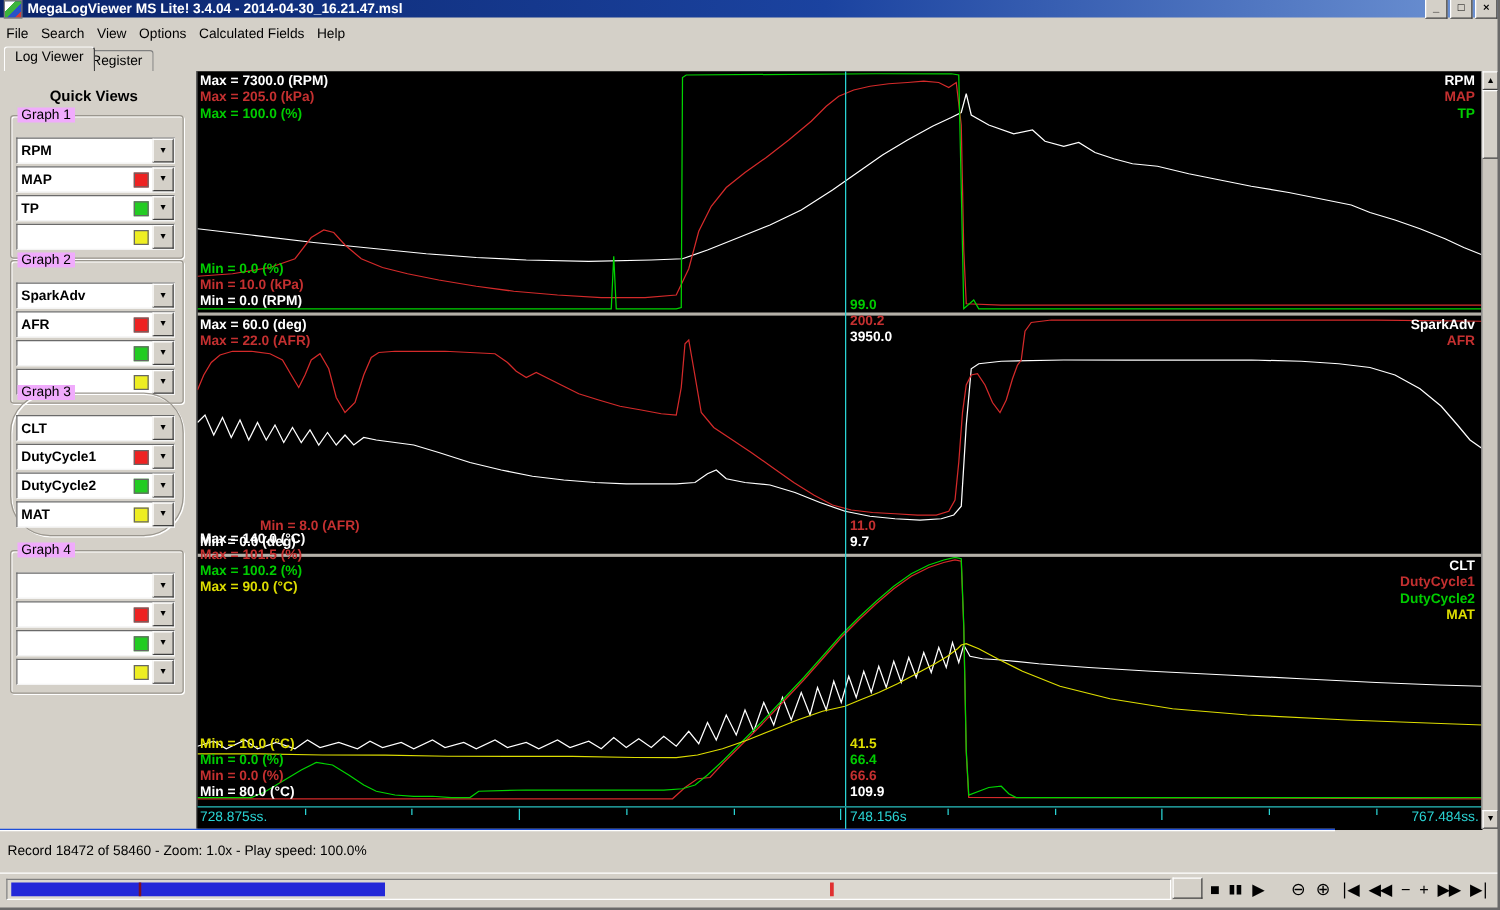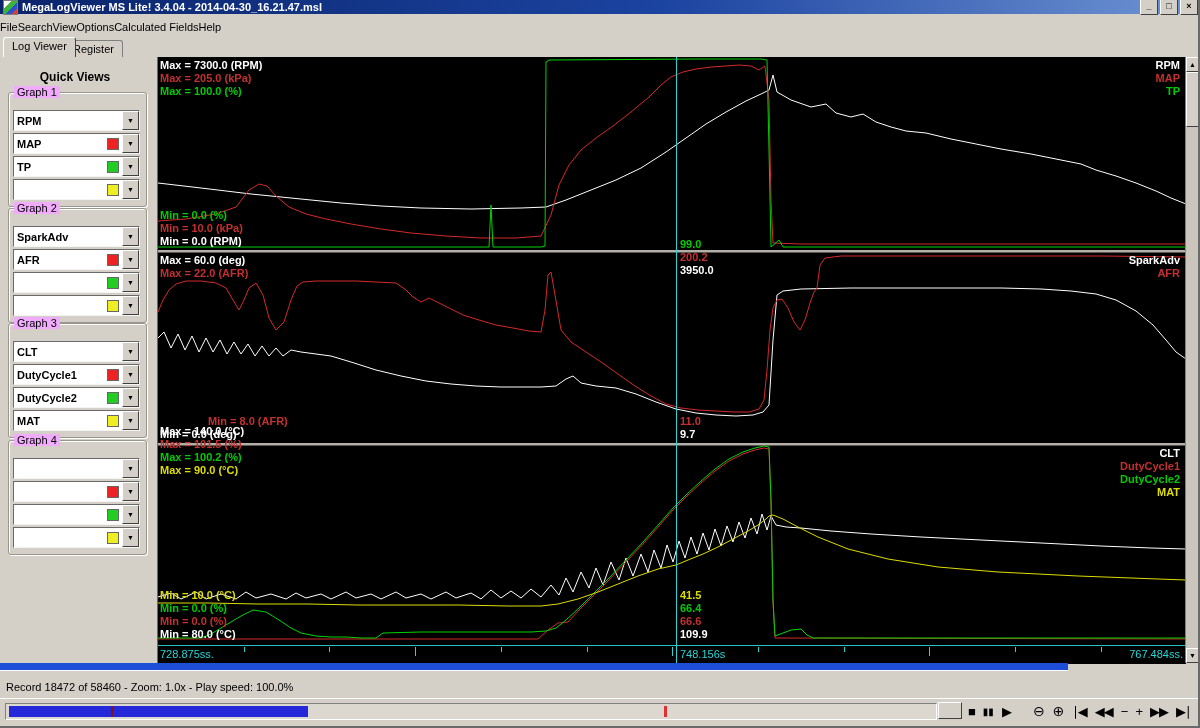--- a/index.html
+++ b/index.html
@@ -10,21 +10,21 @@
   .titlebar{left:0;top:0;width:1200px;height:14px;
     background:linear-gradient(90deg,#0a246a 0%,#1b43a0 55%,#6f94d4 100%);
     display:flex;align-items:center;color:#fff;font-weight:bold}
   .title-icon{width:13px;height:13px;margin:0 4px 0 3px;border:1px solid #7d7d7d;background:
     linear-gradient(135deg,#ffffff 0 30%,#3cb43c 30% 55%,#2a52c8 55% 80%,#d23c3c 80% 100%)}
   .title-text{flex:1;white-space:nowrap;overflow:hidden}
   .tbtn{width:16px;height:14px;margin-right:2px;background:#d4d0c8;color:#000;font-weight:bold;
     border:1px solid;border-color:#fff #404040 #404040 #fff;font-size:9px;line-height:12px;text-align:center}
   
   .menubar{left:0;top:18px;width:1200px;height:18px;background:#d4d0c8;display:flex;align-items:center}
-  .menu-item{padding:2px 0;white-space:nowrap}
+  .menu-item{padding:2px 5px;white-space:nowrap}
   .tabbar{left:0;top:36px;width:1200px;height:21px;background:#d4d0c8}
   .tab{position:absolute;bottom:0;height:17px;padding:2px 8px 0 8px;background:#d4d0c8;
     border:1px solid #808080;border-bottom:none;border-top-left-radius:3px;border-top-right-radius:3px;box-sizing:border-box}
   .tab.active{height:20px;border-color:#fff #404040 #d4d0c8 #fff;z-index:2}
   
   .sidebar{left:0;top:57px;width:157px;height:606px;background:#d4d0c8}
   .qv-title{position:absolute;left:0;top:13px;width:150px;text-align:center;font-weight:bold;font-size:12px}
   .groupbox{position:absolute;left:8px;width:137px;border:1px solid #9a968e;border-radius:3px;
     box-shadow:inset 1px 1px 0 #fff,1px 1px 0 #fff}
   .group-label{position:absolute;top:-7px;left:5px;background:#f0abfc;padding:0 3px;line-height:12px}
@@ -46,21 +46,21 @@
   .tick{position:absolute;top:1px;width:1px;background:#2ad4d4}
   .cursor-axis{position:absolute;top:0;width:1px;height:18px;background:#2ad4d4}
   
   .vscroll{left:1185px;top:57px;width:14px;height:606px;background:#cac6be;border-left:1px solid #808080}
   .sb-btn{position:absolute;left:0;width:13px;height:15px;background:#d4d0c8;border:1px solid;
     border-color:#fff #404040 #404040 #fff;box-sizing:border-box;font-size:7px;text-align:center;line-height:13px}
   .sb-thumb{position:absolute;left:0;top:15px;width:13px;height:55px;background:#d4d0c8;border:1px solid;
     border-color:#fff #404040 #404040 #fff;box-sizing:border-box}
   
   .statusbar{left:0;top:663px;width:1068px;height:35px;background:#d4d0c8;
-    border-top:7px solid #1d4ed8;box-shadow:inset 0 1px 0 #fff;box-sizing:border-box}
+    border-top:1px solid #1d4ed8;box-shadow:inset 0 1px 0 #fff;box-sizing:border-box}
   .status-text{position:absolute;left:6px;top:11px;white-space:nowrap}
   .indicators{position:absolute;right:1px;top:8px;display:flex;gap:3px}
   .ind{padding:2px 4px;border:1px solid #2a7a2a;background:#8df08d;color:#00420a;white-space:nowrap}
   .ind.alert{background:#f07878;border-color:#a03030;color:#6e0000}
   
   .playbar{left:0;top:698px;width:1200px;height:30px;background:#d4d0c8;border-top:1px solid #fff;
     border-bottom:2px solid #6a6a6a;box-sizing:border-box}
   .seek{position:absolute;left:5px;top:4px;width:930px;height:15px;background:#dcd8d0;
     border:1px solid;border-color:#808080 #fff #fff #808080;box-sizing:content-box}
   .seek-fill{position:absolute;left:3px;top:2px;width:299px;height:11px;background:#2428d8}
@@ -142,21 +142,21 @@
           <span class="combo-value"></span>
           <span class="swatch" style="background: rgb(34, 204, 34);"></span>
           <span class="combo-btn">▼</span>
         </div>
         <div class="combo" style="top: 86px;">
           <span class="combo-value"></span>
           <span class="swatch" style="background: rgb(238, 238, 34);"></span>
           <span class="combo-btn">▼</span>
         </div>
       </div>
-      <div class="groupbox" style="top: 266px; height: 113px;">
+      <div class="groupbox" style="top: 257px; height: 113px; border-radius: 32px;">
         <span class="group-label">Graph 3</span>
         <div class="combo" style="top: 17px;">
           <span class="combo-value">CLT</span>
           <span class="combo-btn">▼</span>
         </div>
         <div class="combo" style="top: 40px;">
           <span class="combo-value">DutyCycle1</span>
           <span class="swatch" style="background: rgb(238, 34, 34);"></span>
           <span class="combo-btn">▼</span>
         </div>

